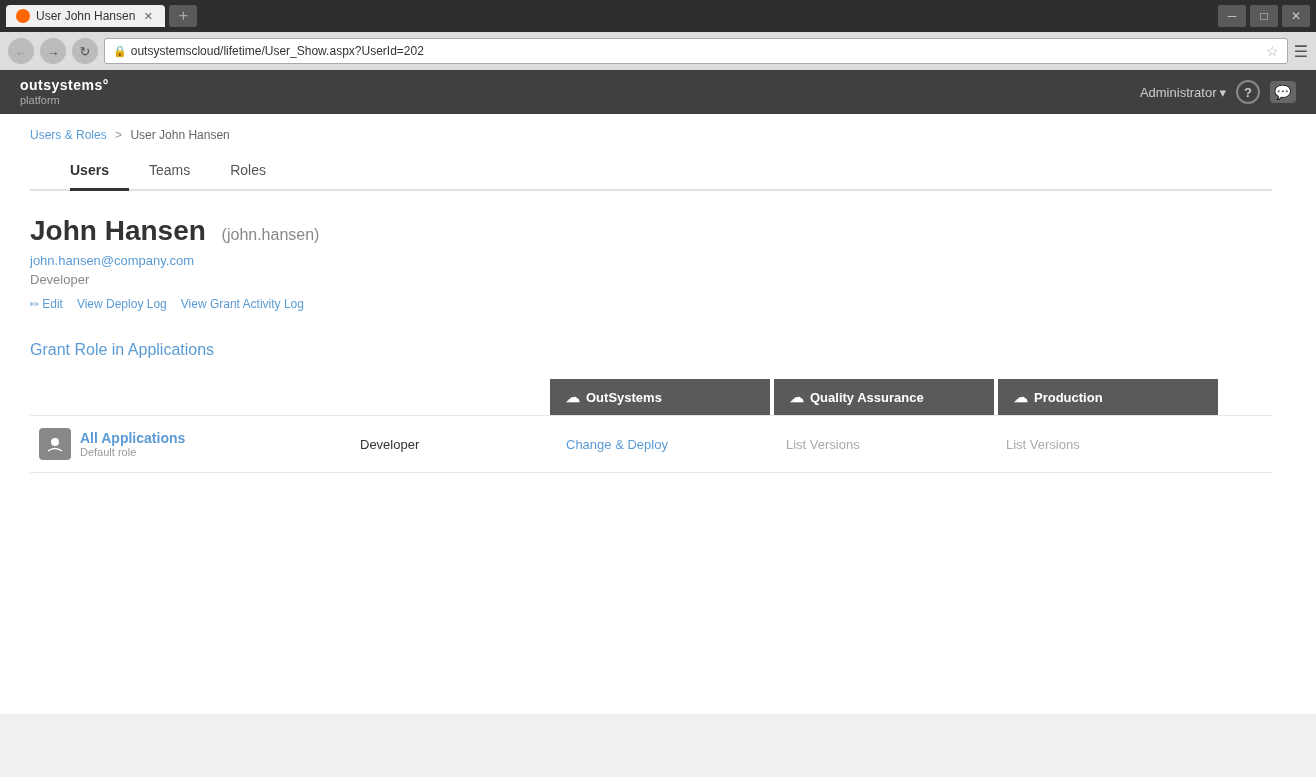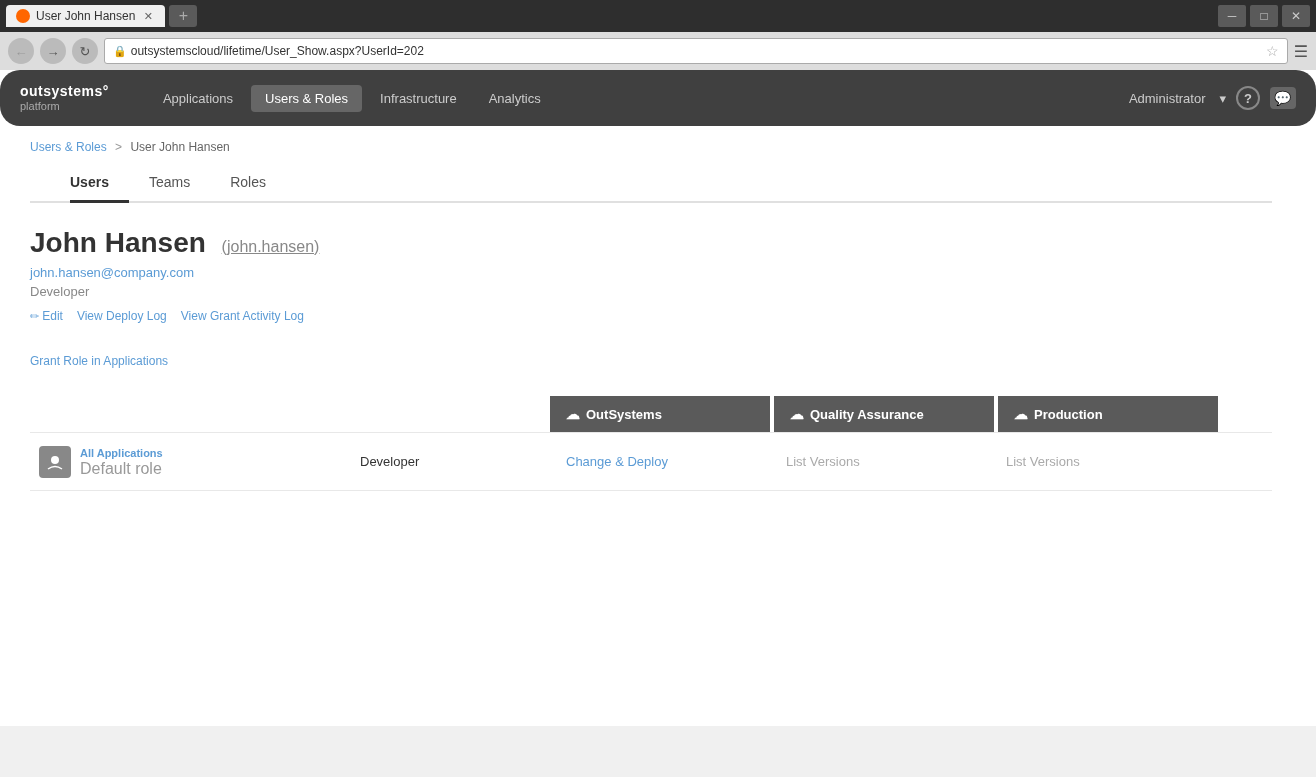--- a/index.html
+++ b/index.html
@@ -21,71 +21,71 @@
     .url-bar { flex: 1; height: 26px; border: 1px solid #aaa; border-radius: 3px; padding: 0 8px; font-size: 12px; background: white; display: flex; align-items: center; gap: 4px; }
     .url-bar-lock { color: #666; font-size: 11px; }
     .url-bar-text { flex: 1; font-size: 12px; color: #333; }
     .url-bar-star { color: #aaa; font-size: 14px; margin-left: auto; }
     .toolbar-menu { color: #555; font-size: 16px; cursor: pointer; }
 
     
     .app-container { width: 1316px; background: white; }
 
     
-    .top-nav { background: #404040; height: 56px; display: flex; align-items: center; padding: 0 20px; border-radius: 20px; }
+    .top-nav { background: #404040; height: 44px; display: flex; align-items: center; padding: 0 20px; }
     .logo { color: white; font-size: 13px; line-height: 1.2; margin-right: 40px; }
     .nav-links { display: flex; align-items: center; gap: 4px; flex: 1; }
     .nav-link { color: #ccc; text-decoration: none; padding: 6px 14px; border-radius: 3px; font-size: 13px; cursor: pointer; }
     .nav-link.active { background: #666; color: white; border-radius: 4px; }
     .nav-right { display: flex; align-items: center; gap: 10px; color: #ccc; margin-left: auto; }
-    .admin-btn { color: #ccc; font-size: 13px; cursor: pointer; display: flex; align-items: center; gap: 14px; }
+    .admin-btn { color: #ccc; font-size: 13px; cursor: pointer; display: flex; align-items: center; gap: 3px; }
     .help-icon { width: 24px; height: 24px; border: 2px solid #888; border-radius: 50%; display: flex; align-items: center; justify-content: center; color: #ccc; font-weight: bold; cursor: pointer; font-size: 13px; }
     .chat-icon { width: 26px; height: 22px; background: #666; border-radius: 4px; display: flex; align-items: center; justify-content: center; cursor: pointer; font-size: 14px; color: #ccc; position: relative; }
 
     
     .content-area { background: white; padding: 0 44px 40px 30px; min-height: 600px; }
 
     
     .breadcrumb { padding: 14px 0 10px 0; font-size: 12px; }
     .breadcrumb a { color: #5b9bd5; text-decoration: none; }
     .breadcrumb-sep { color: #999; margin: 0 5px; }
     .breadcrumb-current { color: #666; }
 
     
     .tabs { display: flex; border-bottom: 2px solid #e0e0e0; margin-bottom: 24px; gap: 0; }
     .tab { padding: 10px 20px; cursor: pointer; font-size: 14px; color: #555; border-bottom: 3px solid transparent; margin-bottom: -2px; }
     .tab:first-child { padding-left: 0; }
     .tab.active { color: #333; border-bottom: 3px solid #333; font-weight: bold; margin-left: 40px; }
 
     
     .user-name { font-size: 28px; font-weight: bold; color: #333; margin-bottom: 6px; }
-    .user-name-username { font-size: 16px; color: #888; font-weight: normal; margin-left: 8px; text-decoration: underline; }
+    .user-name-username { font-size: 16px; color: #888; font-weight: normal; margin-left: 8px; }
     .user-email { font-size: 13px; color: #5b9bd5; margin-bottom: 4px; }
     .user-role { font-size: 13px; color: #888; margin-bottom: 10px; }
     .user-actions { display: flex; gap: 14px; margin-bottom: 30px; }
     .user-action-link { color: #5b9bd5; font-size: 12px; text-decoration: none; cursor: pointer; display: flex; align-items: center; gap: 3px; }
     .edit-icon { font-size: 11px; }
 
     
     .section-title { font-size: 18px; color: #333; margin-bottom: 6px; }
-    .grant-link { color: #5b9bd5; font-size: 12px; text-decoration: none; cursor: pointer; margin-bottom: 28px; display: inline-block; }
+    .grant-link { color: #5b9bd5; font-size: 16px; text-decoration: none; cursor: pointer; margin-bottom: 20px; display: inline-block; }
     .env-header { padding: 10px 16px; font-size: 13px; font-weight: bold; color: white; display: flex; align-items: center; gap: 6px; }
     .env-header.dev { background: #5a5a5a; width: 220px; }
     .env-header.qa { background: #5a5a5a; width: 220px; margin-left: 2px; }
     .env-header.prod { background: #5a5a5a; width: 220px; margin-left: 2px; }
     .cloud-icon { font-size: 14px; }
 
     .app-row { display: flex; align-items: center; border-top: 1px solid #e8e8e8; padding: 12px 0; }
     .app-row:last-child { border-bottom: 1px solid #e8e8e8; }
     .app-icon-cell { flex: 0 0 50px; display: flex; align-items: center; justify-content: center; }
     .app-icon { width: 32px; height: 32px; background: #888; border-radius: 4px; display: flex; align-items: center; justify-content: center; }
     .app-icon svg { fill: white; }
     .app-name-cell { flex: 0 0 280px; }
-    .app-name-link { color: #5b9bd5; text-decoration: none; font-size: 11px; font-weight: bold; }
-    .app-default-role { font-size: 16px; color: #999; }
+    .app-name-link { color: #5b9bd5; text-decoration: none; font-size: 14px; font-weight: bold; }
+    .app-default-role { font-size: 11px; color: #999; }
     .app-role-cell { flex: 0 0 190px; font-size: 13px; color: #333; }
     .env-perm-cell { flex: 0 0 220px; font-size: 13px; color: #555; padding: 0 16px; }
     .env-perm-cell.dev { color: #5b9bd5; }
     .env-perm-cell.qa { color: #aaa; }
     .env-perm-cell.prod { color: #aaa; }
 
     
     .footer { background: #e8e8e8; text-align: center; padding: 10px; font-size: 12px; color: #888; border-top: 1px solid #d0d0d0; }
   </style>
 </head>
@@ -117,26 +117,20 @@
     <span class="toolbar-menu">☰</span>
   </div>
 </div>
 
 <div class="app-container">
 
   <div class="top-nav">
     <div class="logo">
       <div style="font-size:14px;font-weight:bold;color:white;letter-spacing:0.5px;">outsystems°</div>
       <div style="font-size:11px;color:#aaa;">platform</div>
-    </div>
-    <div class="nav-links">
-      <span class="nav-link">Applications</span>
-      <span class="nav-link active">Users &amp; Roles</span>
-      <span class="nav-link">Infrastructure</span>
-      <span class="nav-link">Analytics</span>
     </div>
     <div class="nav-right">
       <span class="admin-btn">
         <span>Administrator</span>
         <span>▾</span>
       </span>
       <div class="help-icon">?</div>
       <div class="chat-icon">💬</div>
     </div>
   </div>

